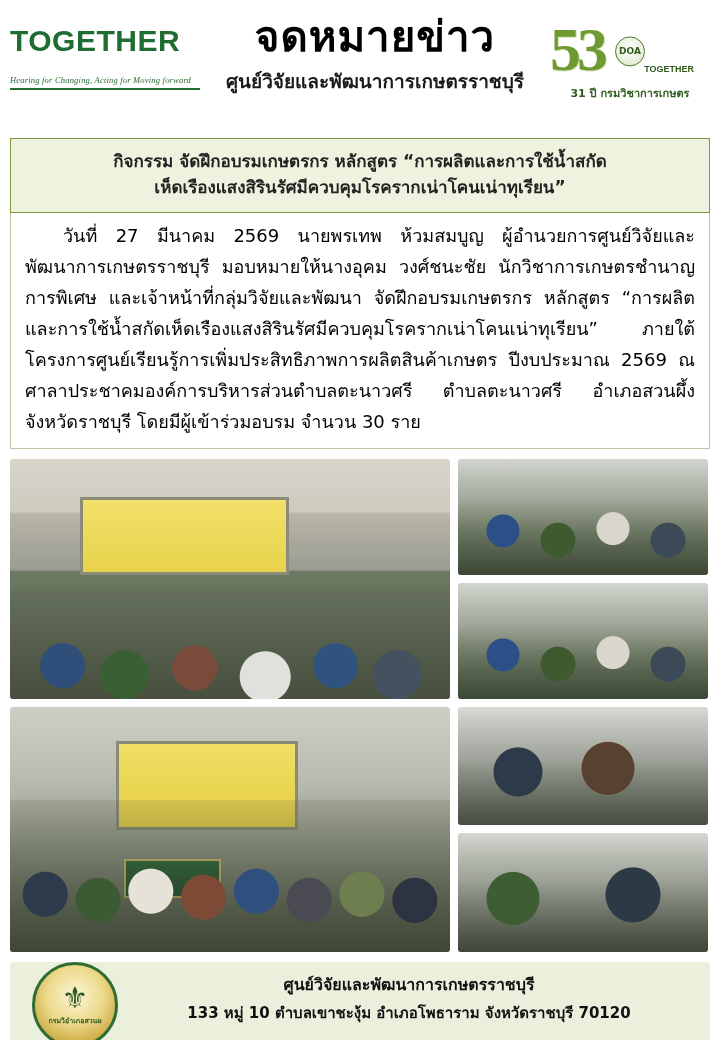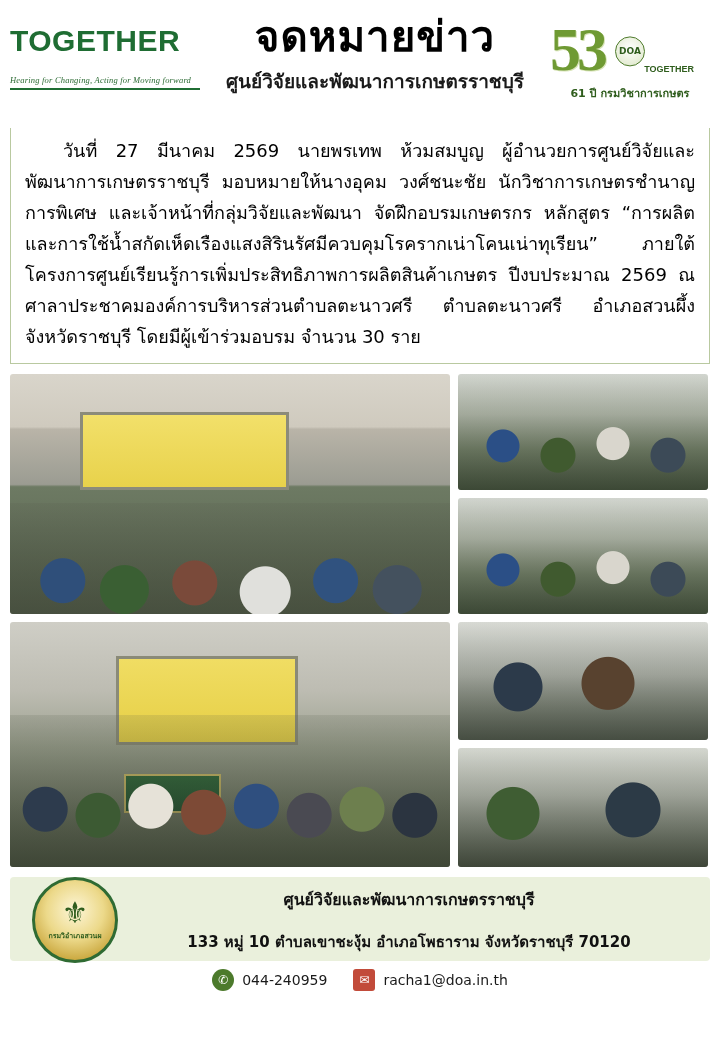--- a/index.html
+++ b/index.html
@@ -333,21 +333,21 @@
     left: 120px; right: 22px; top: 10px;
     text-align: center;
   }
   .footer-addr .l1 {
     font-family: "DejaVu Sans", sans-serif;
     font-size: 16px; font-weight: bold; color: #111;
   }
   .footer-addr .l2 {
     font-family: "DejaVu Sans", sans-serif;
     font-size: 15px; font-weight: bold; color: #111;
-    margin-top: 18px;
+    margin-top: 4px;
   }
   .contact-row {
     position: absolute;
     top: 92px; left: 0; right: 0;
     display: flex;
     align-items: center;
     justify-content: center;
     gap: 26px;
   }
   .contact-item {
@@ -380,25 +380,29 @@
       <div class="title-thai">จดหมายข่าว</div>
       <div class="subtitle-thai">ศูนย์วิจัยและพัฒนาการเกษตรราชบุรี</div>
     </div>
 
     <div class="logo-53">
       <div class="badge53">
         <span class="num">53</span>
         <span class="inner-seal">DOA</span>
         <span class="doa-mini">TOGETHER</span>
       </div>
-      <div class="cap">61 ปี กรมวิชาการเกษตร</div>
+      <div class="cap">31 ปี กรมวิชาการเกษตร</div>
     </div>
   </div>
 
 
+  <div class="activity-box">
+    <div class="activity-text">กิจกรรม  จัดฝึกอบรมเกษตรกร  หลักสูตร “การผลิตและการใช้น้ำสกัด</div>
+    <div class="activity-text">เห็ดเรืองแสงสิรินรัศมีควบคุมโรครากเน่าโคนเน่าทุเรียน”</div>
+  </div>
 
   <div class="body-box">
     <p class="body-text">วันที่ 27 มีนาคม 2569 นายพรเทพ ห้วมสมบูญ ผู้อำนวยการศูนย์วิจัยและพัฒนาการเกษตรราชบุรี มอบหมายให้นางอุคม วงศ์ชนะชัย นักวิชาการเกษตรชำนาญการพิเศษ และเจ้าหน้าที่กลุ่มวิจัยและพัฒนา จัดฝึกอบรมเกษตรกร หลักสูตร “การผลิตและการใช้น้ำสกัดเห็ดเรืองแสงสิรินรัศมีควบคุมโรครากเน่าโคนเน่าทุเรียน” ภายใต้โครงการศูนย์เรียนรู้การเพิ่มประสิทธิภาพการผลิตสินค้าเกษตร ปีงบประมาณ 2569 ณ ศาลาประชาคมองค์การบริหารส่วนตำบลตะนาวศรี ตำบลตะนาวศรี อำเภอสวนผึ้ง จังหวัดราชบุรี โดยมีผู้เข้าร่วมอบรม จำนวน 30 ราย</p>
   </div>
 
   <div class="photos">
     <div class="ph scene-hall"></div>
     <div class="right-col">
       <div class="ph scene-audience"></div>
       <div class="ph scene-audience"></div>

